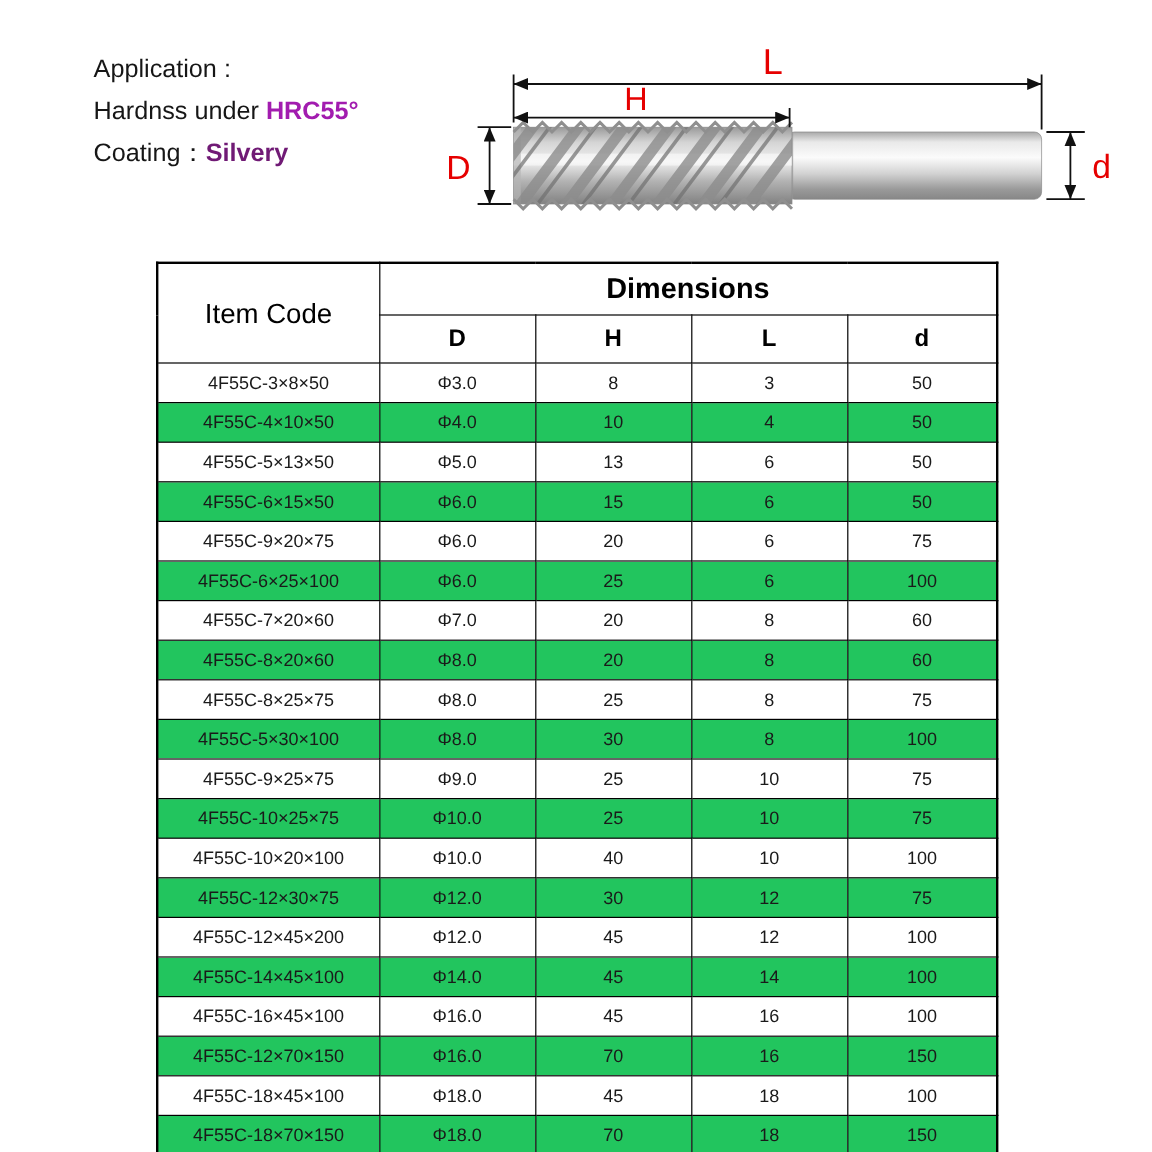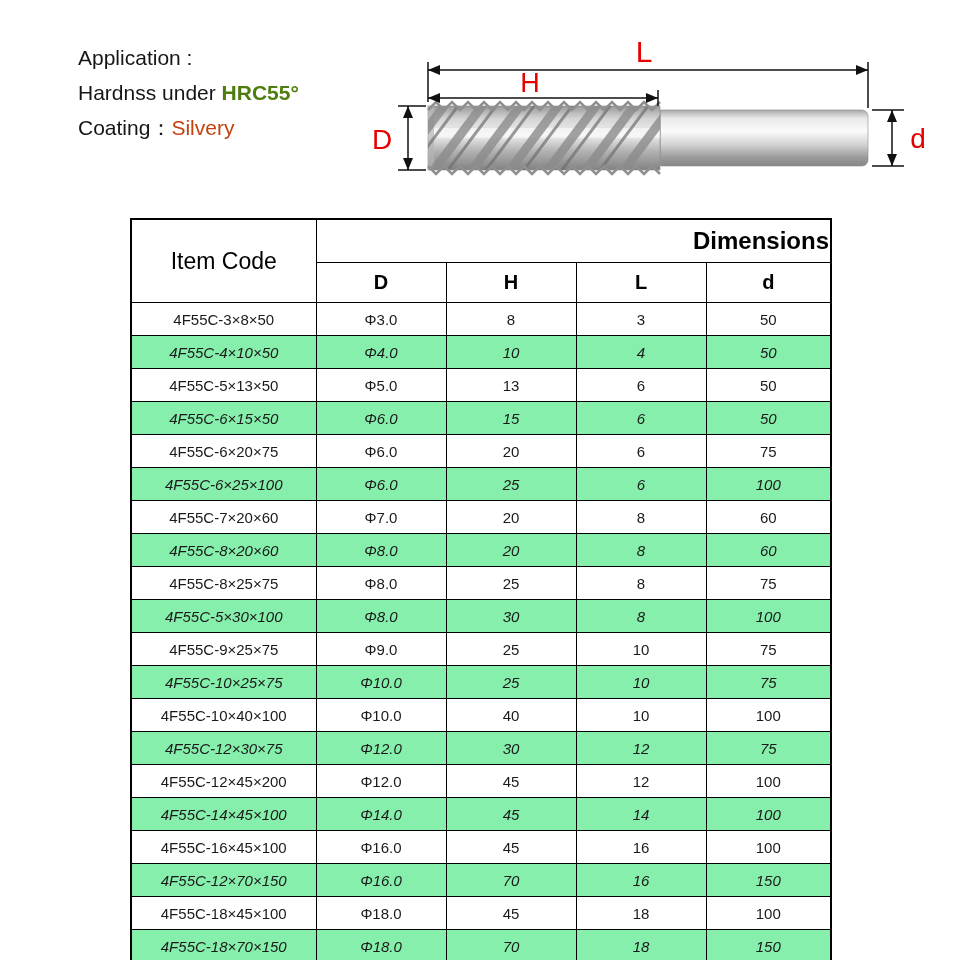--- a/index.html
+++ b/index.html
@@ -6,41 +6,41 @@
   body {
     width: 960px; height: 960px;
     background: #ffffff;
     font-family: "Liberation Sans", sans-serif;
   }
   .page { position: relative; width: 960px; height: 960px; background: #fff; overflow: hidden; }
 
   
   .info-block { position: absolute; left: 78px; top: 40px; font-size: 21px; color: #161616; }
   .info-line { height: 35px; line-height: 35px; white-space: nowrap; }
-  .red   { color: #4d7c0f; font-weight: bold; }
-  .gray  { color: #c2410c; font-weight: normal; }
+  .red   { color: #a21caf; font-weight: bold; }
+  .gray  { color: #701a75; font-weight: bold; }
 
   
   .diagram { position: absolute; left: 360px; top: 28px; width: 580px; height: 168px; }
 
   
   .dim-table {
     position: absolute; left: 130px; top: 218px; width: 700px;
     border-collapse: collapse; table-layout: fixed;
     border: 2px solid #000;
   }
   .dim-table th, .dim-table td {
     border: 1px solid #000; text-align: center; vertical-align: middle;
     overflow: hidden; white-space: nowrap;
   }
   th.item-code-h { font-size: 23px; font-weight: normal; color: #000; }
-  th.dims-h      { font-size: 24px; font-weight: bold; height: 40px; color: #000; text-align: right; }
+  th.dims-h      { font-size: 24px; font-weight: bold; height: 40px; color: #000; }
   th.col-h       { font-size: 20px; font-weight: bold; height: 37px; color: #000; }
   .dim-table td  { font-size: 15px; height: 30px; color: #1a1a1a; background: #ffffff; }
-  .dim-table tr.alt td { background: #86efac; font-style: italic; }
+  .dim-table tr.alt td { background: #22c55e; }
 </style>
 </head>
 <body>
 
 <div class="page">
 
   <div class="info-block">
     <div class="info-line">Application :</div>
     <div class="info-line"><span>Hardnss under </span><span class="red">HRC55°</span></div>
     <div class="info-line"><span>Coating：</span><span class="gray">Silvery</span></div>
@@ -173,21 +173,21 @@
           <td>50</td>
         </tr>
         <tr class="alt">
           <td>4F55C-6×15×50</td>
           <td>Φ6.0</td>
           <td>15</td>
           <td>6</td>
           <td>50</td>
         </tr>
         <tr>
-          <td>4F55C-6×20×75</td>
+          <td>4F55C-9×20×75</td>
           <td>Φ6.0</td>
           <td>20</td>
           <td>6</td>
           <td>75</td>
         </tr>
         <tr class="alt">
           <td>4F55C-6×25×100</td>
           <td>Φ6.0</td>
           <td>25</td>
           <td>6</td>
@@ -229,21 +229,21 @@
           <td>75</td>
         </tr>
         <tr class="alt">
           <td>4F55C-10×25×75</td>
           <td>Φ10.0</td>
           <td>25</td>
           <td>10</td>
           <td>75</td>
         </tr>
         <tr>
-          <td>4F55C-10×40×100</td>
+          <td>4F55C-10×20×100</td>
           <td>Φ10.0</td>
           <td>40</td>
           <td>10</td>
           <td>100</td>
         </tr>
         <tr class="alt">
           <td>4F55C-12×30×75</td>
           <td>Φ12.0</td>
           <td>30</td>
           <td>12</td>

